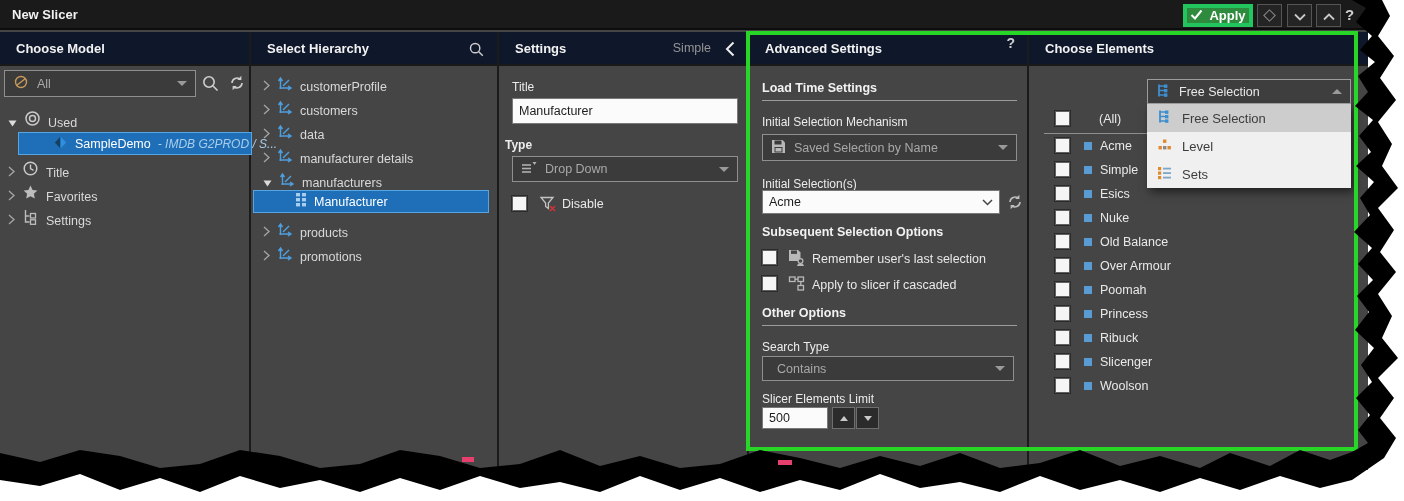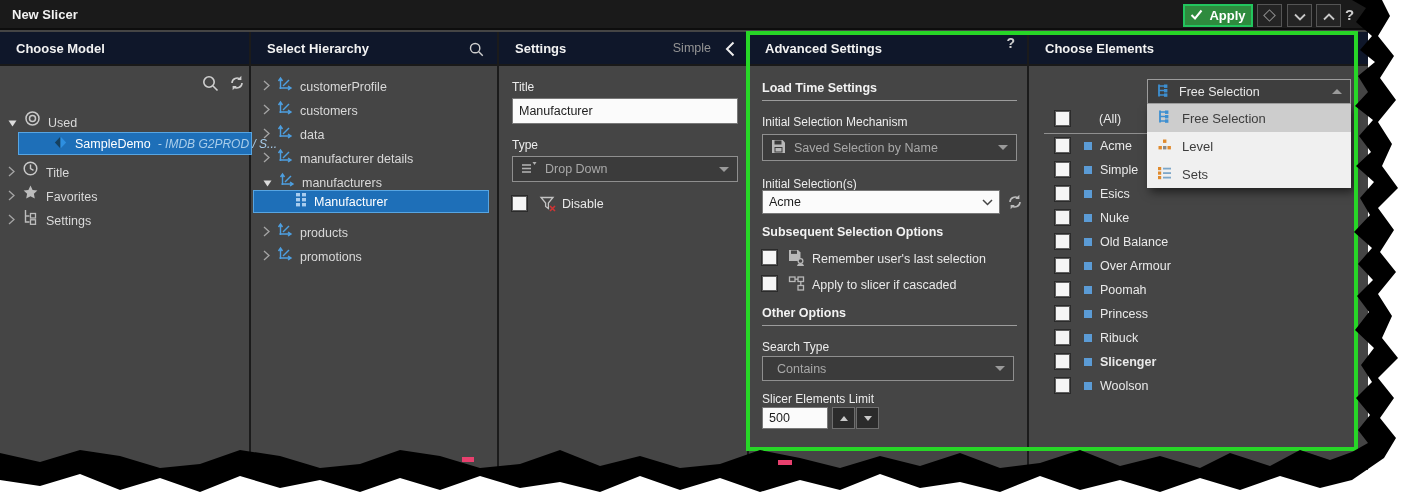--- a/index.html
+++ b/index.html
@@ -6,21 +6,21 @@
   html,body { width:1404px; height:501px; background:#ffffff; overflow:hidden;
               font-family:"Liberation Sans", sans-serif; }
   .canvas { position:relative; width:1404px; height:501px; background:#fff; }
   .app { position:absolute; left:0; top:0; width:1368px; height:470px; background:#454545; }
 
   
   .titlebar { position:absolute; left:0; top:0; width:100%; height:30px; background:#1a1a1a;
               border-bottom:2px solid #0d0d0d; }
   .titlebar .ttl { position:absolute; left:12px; top:7px; font-size:13px; font-weight:bold; color:#f2f2f2; }
   .tb-btn { position:absolute; top:4px; height:23px; display:flex; align-items:center; justify-content:center; }
-  .apply-btn { left:1183px; width:70px; background:#2e8b3e; border:2px solid #22c55e; color:#fff;
+  .apply-btn { left:1183px; width:70px; background:#2e8b3e; border:4px solid #22c55e; color:#fff;
                font-size:13px; font-weight:bold; gap:6px; }
   .sq-btn { width:25px; background:#242424; border:1px solid #555; color:#c8c8c8; }
   .diamond { width:9px; height:9px; border:1.5px solid #8d8d8d; transform:rotate(45deg); }
   .helpq { position:absolute; left:1345px; top:6px; font-size:15px; font-weight:bold; color:#cfcfcf; }
 
   
   .panels { position:absolute; left:0; top:32px; width:100%; height:438px; display:flex; }
   .panel { position:relative; height:100%; }
   .panel.bdr { border-right:2px solid #1b1b1b; }
   .panel-header { position:relative; height:34px; background:#0f172a; border-bottom:2px solid #191919;
@@ -103,20 +103,30 @@
       <div class="helpq">?</div>
     </div>
 
     <div class="panels">
 
       <section class="panel bdr" style="width:251px;">
         <div class="panel-header">
           <span class="ph-title">Choose Model</span>
         </div>
         <div class="panel-body">
+          <div class="dk-select" style="left:4px; top:4px; width:192px; height:27px;">
+            <span class="icon">
+              <svg width="16" height="16" viewBox="0 0 16 16">
+                  <circle cx="8" cy="8" r="5.5" fill="none" stroke="#c89a5a" stroke-width="1.4"></circle>
+                  <line x1="3.5" y1="11.5" x2="12.5" y2="4.5" stroke="#c89a5a" stroke-width="1.4"></line>
+                </svg>
+            </span>
+            <span class="grow">All</span>
+            <span class="caret-down"></span>
+          </div>
           <span class="icon" style="position:absolute; left:201px; top:8px;">
             <svg width="19" height="19" viewBox="0 0 19 19">
                 <circle cx="8" cy="8" r="5.2" fill="none" stroke="#cfcfcf" stroke-width="1.6"></circle>
                 <line x1="12" y1="12" x2="16.5" y2="16.5" stroke="#cfcfcf" stroke-width="1.6"></line>
               </svg>
           </span>
           <span class="icon" style="position:absolute; left:228px; top:8px;">
             <svg width="18" height="18" viewBox="0 0 18 18">
                 <path d="M4 9a5 5 0 0 1 8.6-3.4" fill="none" stroke="#cfcfcf" stroke-width="1.6"></path>
                 <path d="M14 9a5 5 0 0 1-8.6 3.4" fill="none" stroke="#cfcfcf" stroke-width="1.6"></path>
@@ -317,21 +327,21 @@
                 <path d="M8.5 1.5 L2 8 L8.5 14.5" fill="none" stroke="#ededed" stroke-width="2"></path>
               </svg>
           </span>
         </div>
         <div class="panel-body">
           <span class="label" style="left:13px; top:14px;">Title</span>
           <div class="wh-input" style="left:13px; top:32px; width:226px; height:26px;">
             <span>Manufacturer</span>
           </div>
 
-          <span class="label" style="left:13px; top:72px;">Type</span>
+          <span class="label" style="left:6px; top:72px;font-weight:bold;">Type</span>
           <div class="dk-select" style="left:13px; top:90px; width:226px; height:26px;justify-content:flex-end;">
             <span class="icon">
               <svg width="16" height="14" viewBox="0 0 16 14">
                   <g stroke="#b0b0b0" stroke-width="1.6">
                     <line x1="1" y1="4" x2="10" y2="4"></line>
                     <line x1="1" y1="7.5" x2="10" y2="7.5"></line>
                     <line x1="1" y1="11" x2="10" y2="11"></line>
                   </g>
                   <path d="M11.5 1 h4 l-2 3 z" fill="#b0b0b0"></path>
                 </svg>
@@ -473,21 +483,21 @@
             <span class="blip" style="position:absolute; left:55px; top:220px;"></span>
             <span class="cbx-row-label" style="left:71px; top:217px;">Poomah</span>
           <div class="checkbox" style="left:26px; top:240px;"></div>
             <span class="blip" style="position:absolute; left:55px; top:244px;"></span>
             <span class="cbx-row-label" style="left:71px; top:241px;">Princess</span>
           <div class="checkbox" style="left:26px; top:264px;"></div>
             <span class="blip" style="position:absolute; left:55px; top:268px;"></span>
             <span class="cbx-row-label" style="left:71px; top:265px;">Ribuck</span>
           <div class="checkbox" style="left:26px; top:288px;"></div>
             <span class="blip" style="position:absolute; left:55px; top:292px;"></span>
-            <span class="cbx-row-label" style="left:71px; top:289px;font-weight:bold;">Slicenger</span>
+            <span class="cbx-row-label" style="left:71px; top:289px;">Slicenger</span>
           <div class="checkbox" style="left:26px; top:312px;"></div>
             <span class="blip" style="position:absolute; left:55px; top:316px;"></span>
             <span class="cbx-row-label" style="left:71px; top:313px;">Woolson</span>
 
           <div class="dk-select" style="left:118px; top:13px; width:204px; height:25px; z-index:7; background:#3e3e3e; border-color:#9c9c9c; color:#e8e8e8;">
             <span class="icon">
               <svg width="15" height="15" viewBox="0 0 15 15">
                   <path d="M3 1.5 V13.5" stroke="#3d8fd1" stroke-width="1.8"></path>
                   <path d="M3 3 h5 M3 7.5 h5 M3 12 h5" stroke="#3d8fd1" stroke-width="1.4"></path>
                   <rect x="8" y="1.5" width="3.4" height="3.4" fill="#3d8fd1"></rect>

